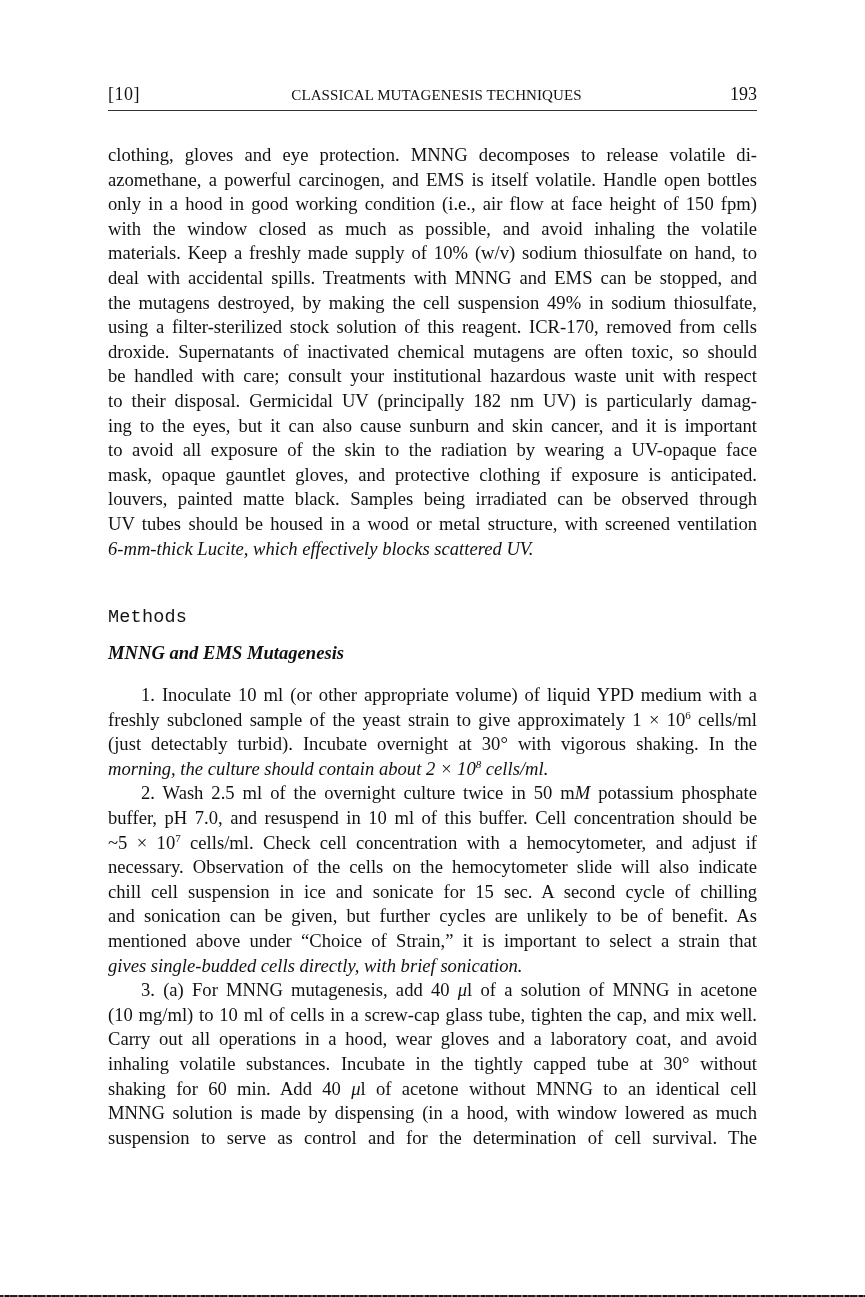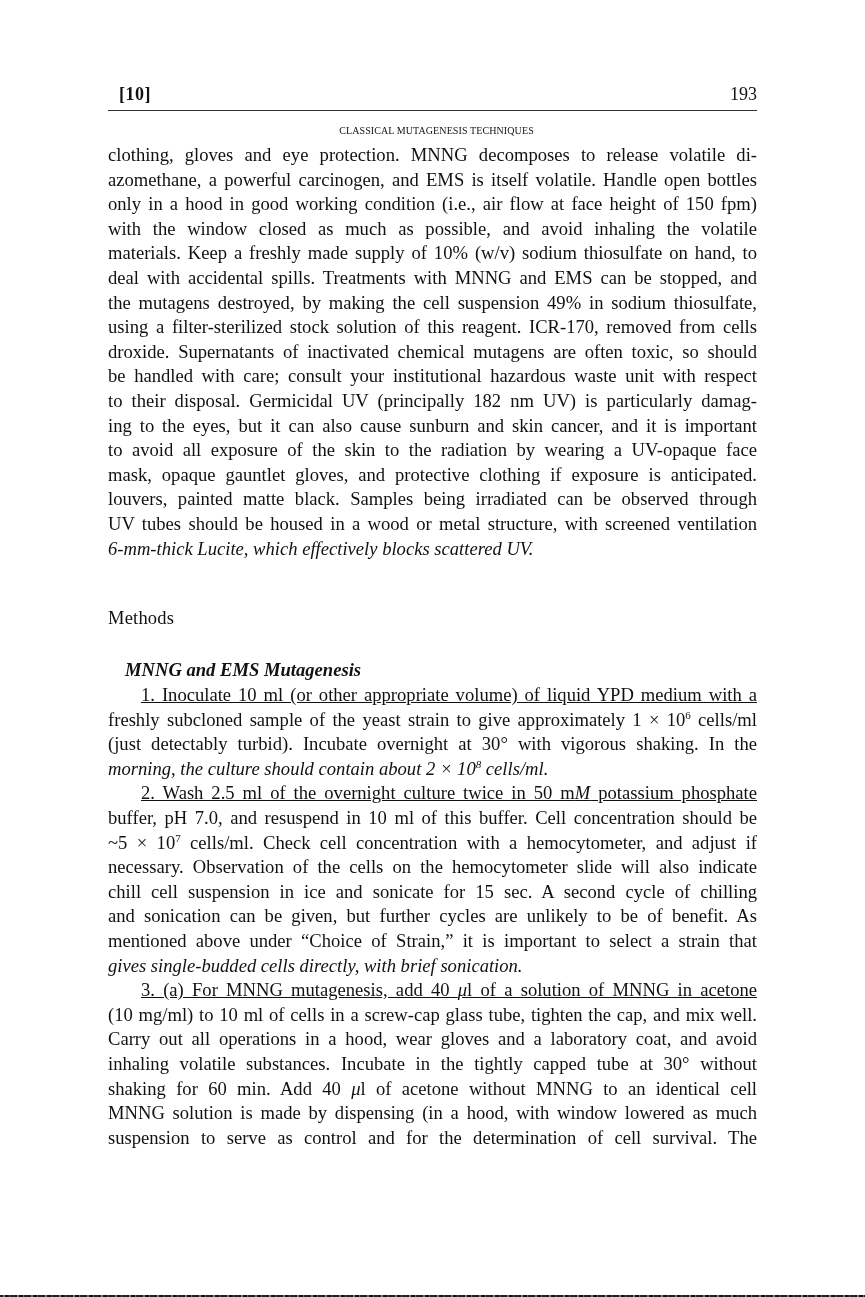--- a/index.html
+++ b/index.html
@@ -19,35 +19,33 @@
       position: absolute;
       left: 108px;
       top: 82px;
       width: 649px;
       height: 24px;
       font-size: 18px;
       line-height: 24px;
     }
     .running-head .sec {
       position: absolute;
-      left: 11px;
+      left: 0;
       top: 0;
       letter-spacing: 0.5px;
-      font-weight: bold;
     }
     .running-head .title {
       position: absolute;
       left: 0;
       right: 0;
       top: 1px;
       text-align: center;
-      font-size: 10px;
+      font-size: 15px;
       letter-spacing: 0.1px;
       padding-left: 8px;
-      margin-top: 36px;
     }
     .running-head .pageno {
       position: absolute;
       right: 0;
       top: 0;
     }
     .head-rule {
       position: absolute;
       left: 108px;
       top: 110px;
@@ -72,38 +70,38 @@
     }
     .l.last {
       text-align-last: left;
       font-style: italic;
     }
     .intro { top: 143px; }
     .methods-heading {
       position: absolute;
       left: 108px;
       top: 606px;
-      font-family: Liberation Serif, serif;
+      font-family: Liberation Mono, monospace;
       font-size: 18.5px;
       line-height: 24px;
       letter-spacing: 0.2px;
       font-weight: normal;
       margin: 0;
     }
     .subheading {
       position: absolute;
       left: 108px;
       top: 641px;
       font-style: italic;
       font-size: 18.6px;
       line-height: 24px;
-      margin: 17px;
+      margin: 0;
     }
     .steps { top: 683px; }
-    .step-first-line { padding-left: 33px; text-decoration: underline; }
+    .step-first-line { padding-left: 33px; }
     sup {
       font-size: 11px;
       line-height: 0;
       vertical-align: 0;
       position: relative;
       top: -7px;
     }
     i { font-style: italic; }
     .bottom-noise {
       position: absolute;

